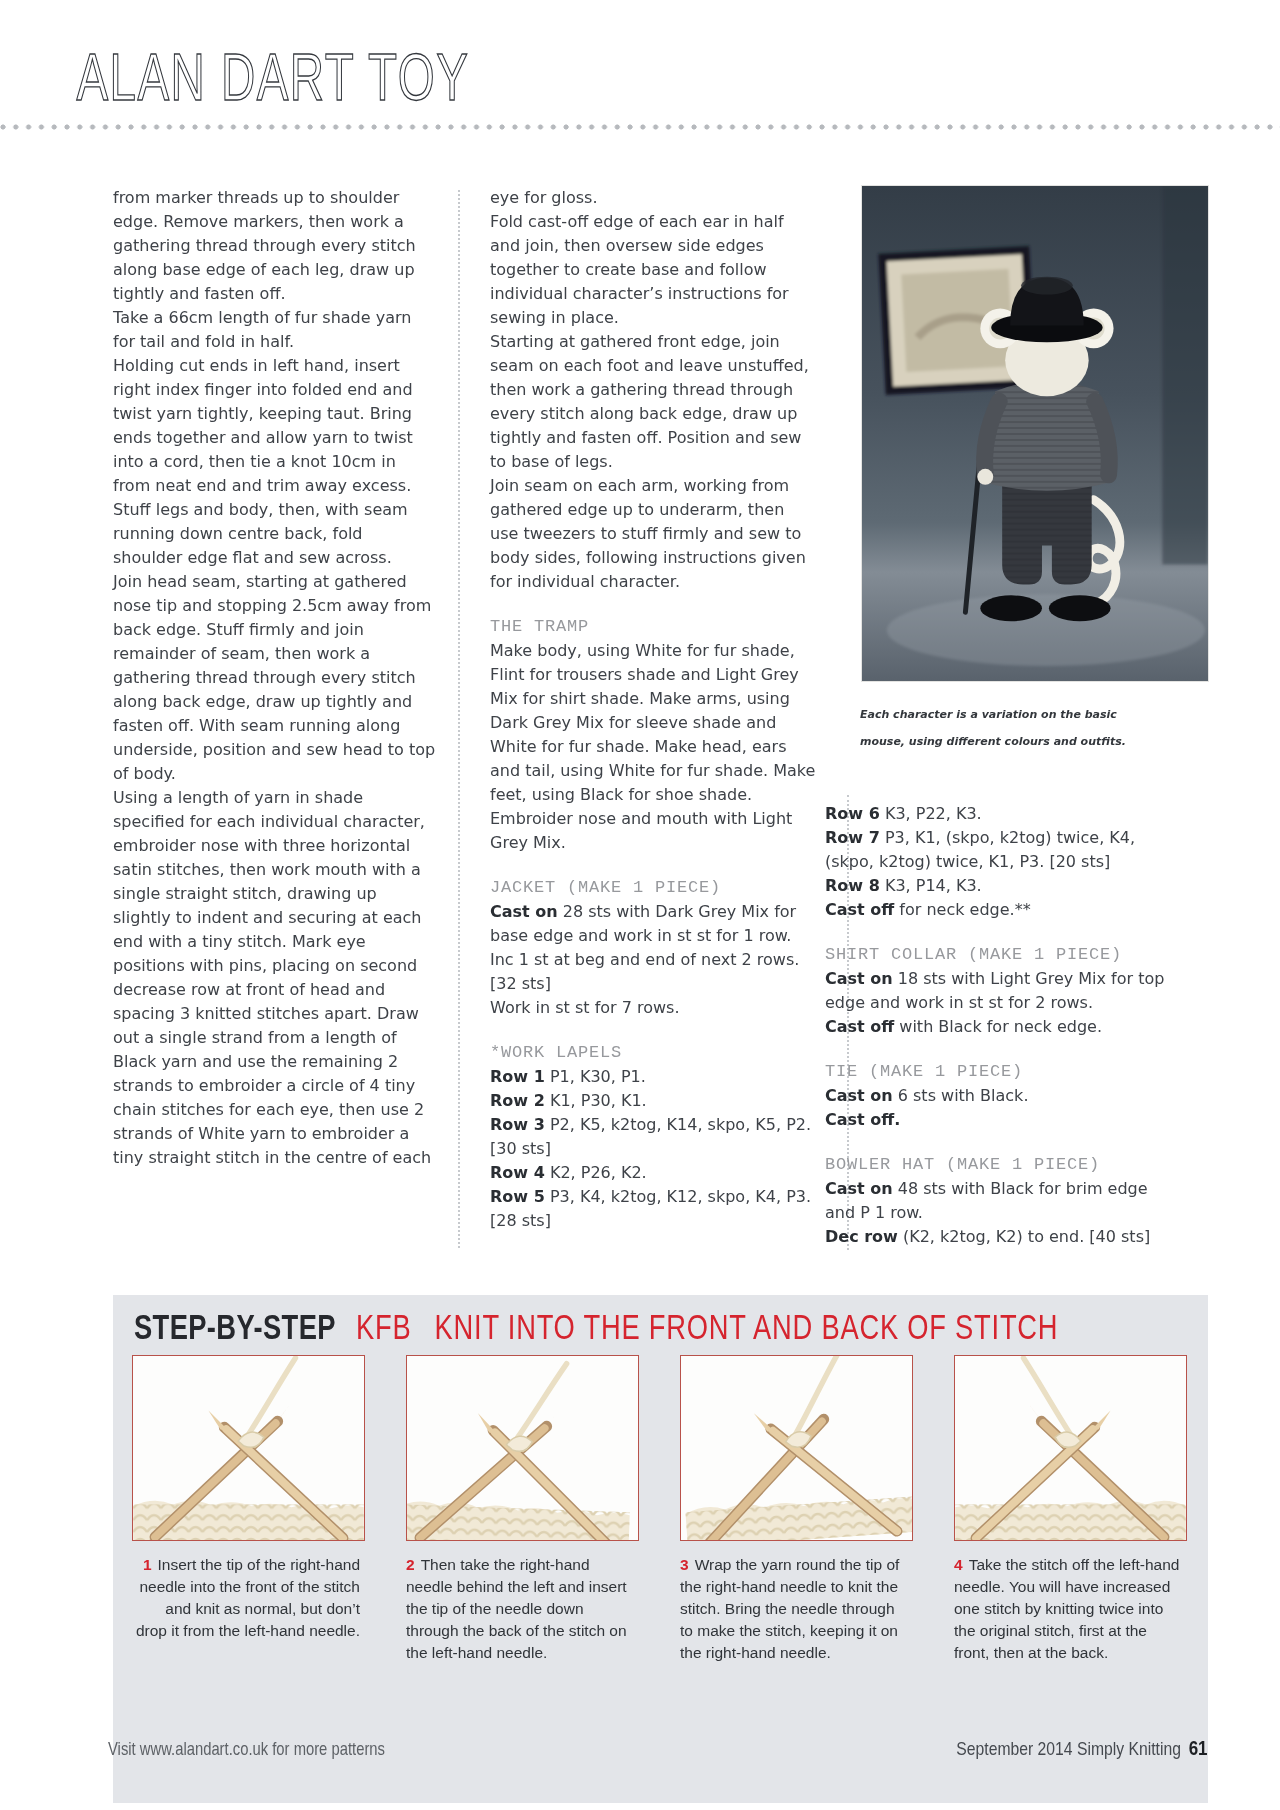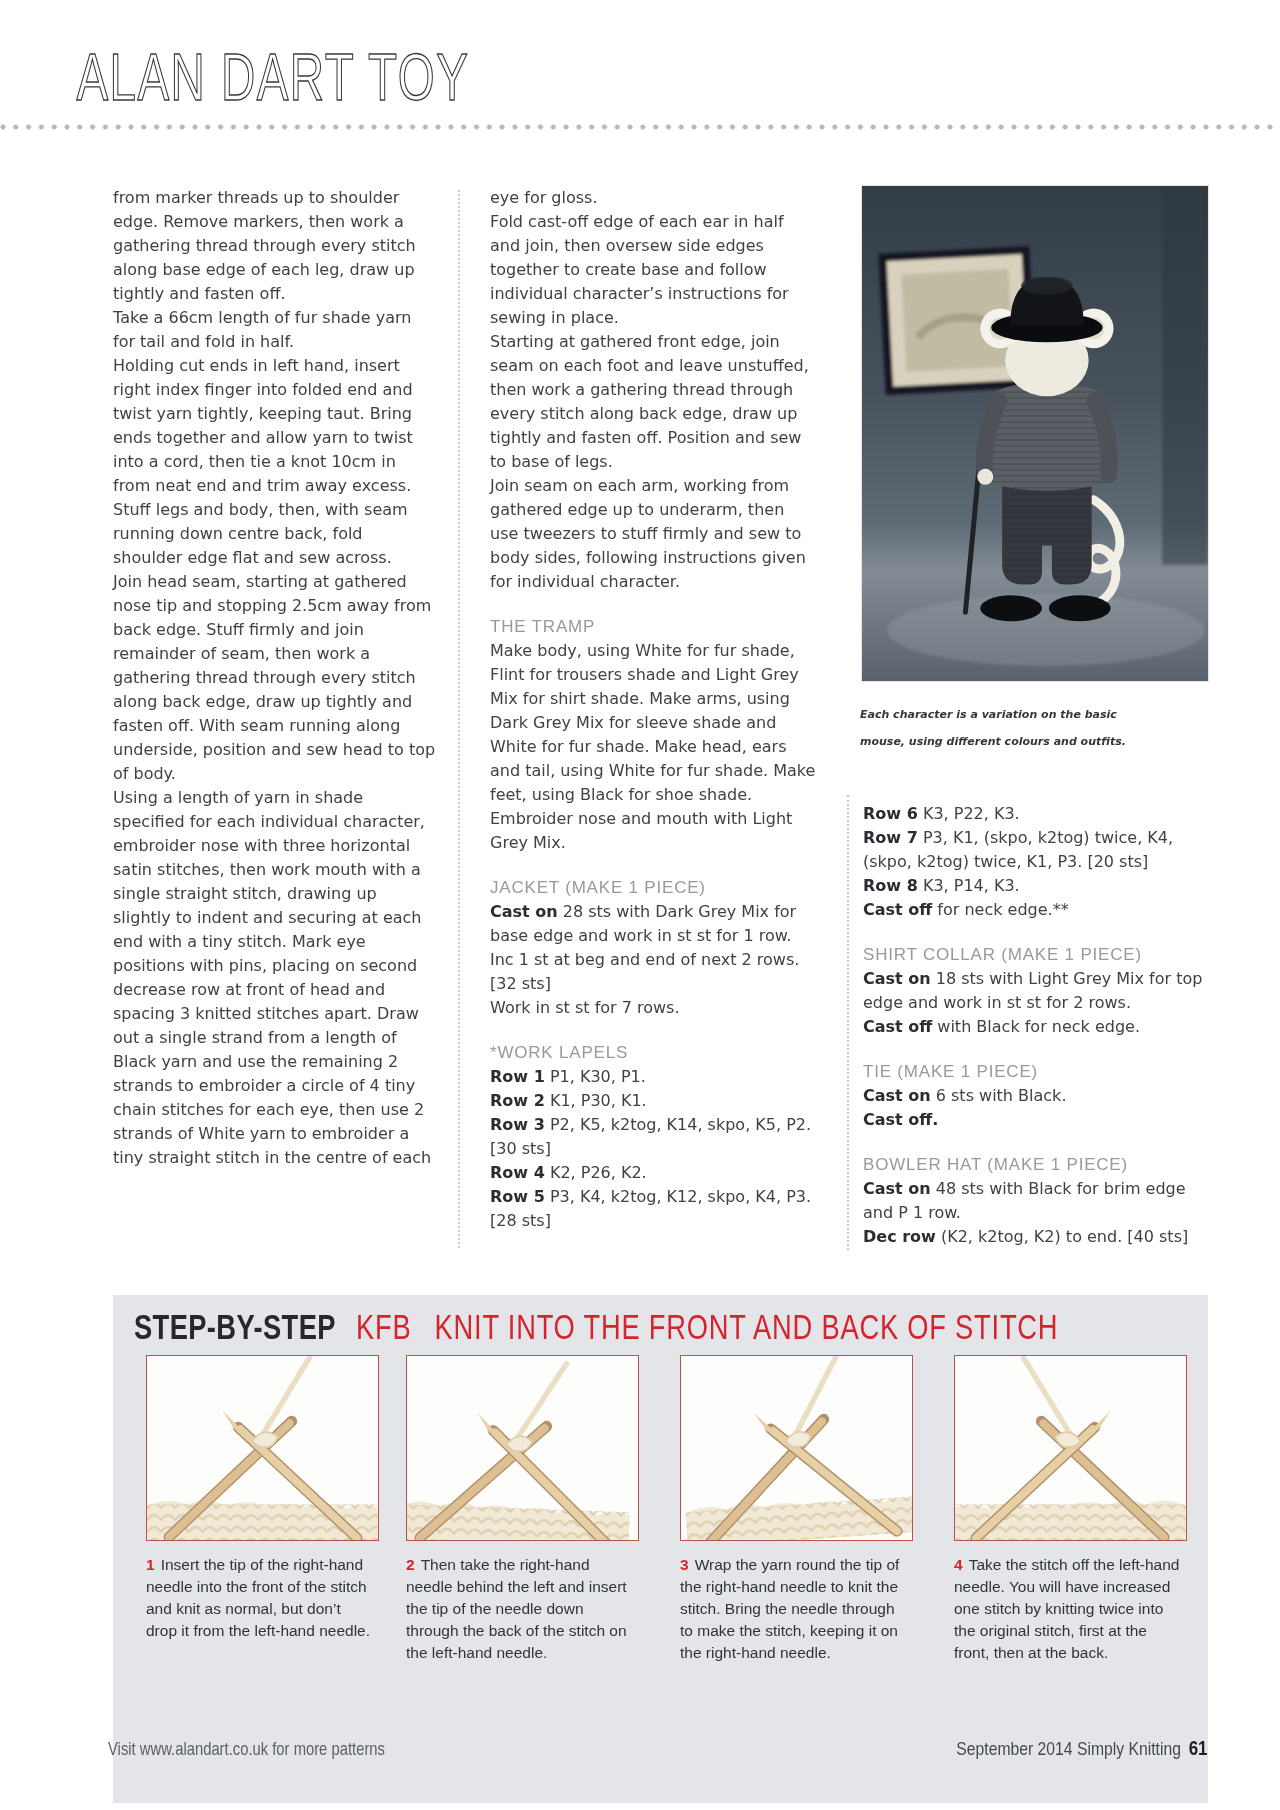--- a/index.html
+++ b/index.html
@@ -20,25 +20,25 @@
   .dotted-rule{
     position:absolute; top:123px; left:0; width:1280px; height:8px;
     background-image:radial-gradient(circle at 3px 4px, #b6b9bd 2.3px, transparent 2.8px);
     background-size:12.8px 8px; background-repeat:repeat-x;
   }
 
   
   .textcol{ position:absolute; font-size:16px; line-height:24px; color:#3e4248; }
   .col1{ left:113px; top:186px; width:324px; }
   .col2{ left:490px; top:186px; width:326px; }
-  .col3{ left:863px; top:802px; width:345px; }
+  .col3{ left:825px; top:802px; width:345px; }
   .para{ }
   .para .bold{ font-weight:700; color:#2a2e33; }
   .sec-head{
-    font-family:Liberation Sans, sans-serif; color:#97999d; font-size:17px;
+    font-family:Liberation Mono, monospace; color:#97999d; font-size:17px;
     letter-spacing:0.8px; margin-top:21px; line-height:24px;
   }
   .vdiv{ position:absolute; width:0; border-left:2px dotted #c6c9cd; }
   .vdiv1{ left:458px; top:190px; height:1058px; }
   .vdiv2{ left:847px; top:795px; height:455px; }
 
   
   .photo-fig{ position:absolute; left:861px; top:185px; width:348px; height:497px; border:1px solid #e3e3e1; }
   .photo-fig svg{ display:block; width:100%; height:100%; }
   .photo-caption{ position:absolute; left:860px; top:701px; width:360px;
@@ -47,21 +47,21 @@
 
   
   .step-panel{ position:absolute; left:113px; top:1295px; width:1095px; height:508px; background:#e3e5e9; }
   .panel-head{ position:absolute; left:21px; top:11px; white-space:nowrap;
     font-family:"Liberation Sans", sans-serif; font-size:35px; line-height:42px;
     transform:scaleX(0.78); transform-origin:left center; }
   .panel-head .kicker{ font-weight:700; color:#26282d; letter-spacing:0.5px; }
   .panel-head .heading-abbr{ color:#d5242e; margin-left:16px; letter-spacing:1px; }
   .panel-head .heading-rest{ color:#d5242e; margin-left:20px; letter-spacing:1px; }
   .step{ position:absolute; top:60px; width:236px; }
-  .step-0{ left:33px; } .step-1{ left:293px; } .step-2{ left:567px; } .step-3{ left:841px; }
+  .step-0{ left:19px;text-align:right; } .step-1{ left:293px; } .step-2{ left:567px; } .step-3{ left:841px; }
   .step-photo{ width:233px; height:186px; background:#fdfdfc; border:1px solid #b8524a; }
   .step-photo svg{ display:block; width:100%; height:100%; }
   .step-caption{ margin-top:13px; width:228px; font-family:"Liberation Sans", sans-serif;
     font-size:15.5px; line-height:22px; color:#303439; }
   .step-caption .num{ color:#d5242e; font-weight:700; margin-right:6px; }
 
   
   .footer-left{ position:absolute; left:108px; top:1738px;
     font-family:"Liberation Sans", sans-serif; font-size:18.5px; color:#5d6166;
     transform:scaleX(0.8); transform-origin:left center; white-space:nowrap; }

